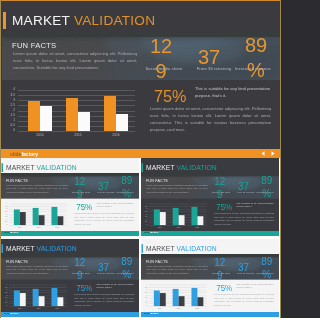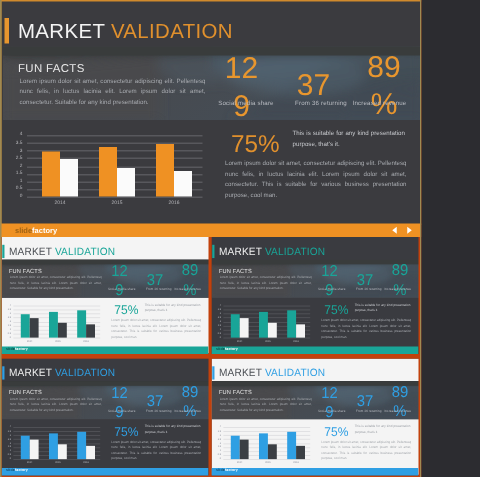--- a/index.html
+++ b/index.html
@@ -1,18 +1,18 @@
 <!DOCTYPE html>
 <html><head>
 <meta charset="utf-8">
 <style>
 html,body{margin:0;padding:0;}
 body{width:281px;height:318px;overflow:hidden;background:#2c2c30;
  font-family:"Liberation Sans",sans-serif;}
-.page{position:relative;width:281px;height:318px;overflow:hidden;background:#c2410c;}
+.page{position:relative;width:281px;height:318px;overflow:hidden;background:#ffffff;}
 .pborder{position:absolute;left:0;top:0;width:281px;height:318px;pointer-events:none;
   box-sizing:border-box;border-left:1.5px solid #a08a52;border-right:1.5px solid #a08a52;z-index:40;}
 
 
 .hero{position:absolute;left:0;top:0;width:281px;height:150px;overflow:hidden;
   box-sizing:border-box;border:1px solid #d08a2d;border-bottom:0;background:#3b3b3f;}
 .hero .inner{position:absolute;left:1px;top:1px;width:279px;height:149px;
   overflow:hidden;background:#3b3b3f;}
 
 

